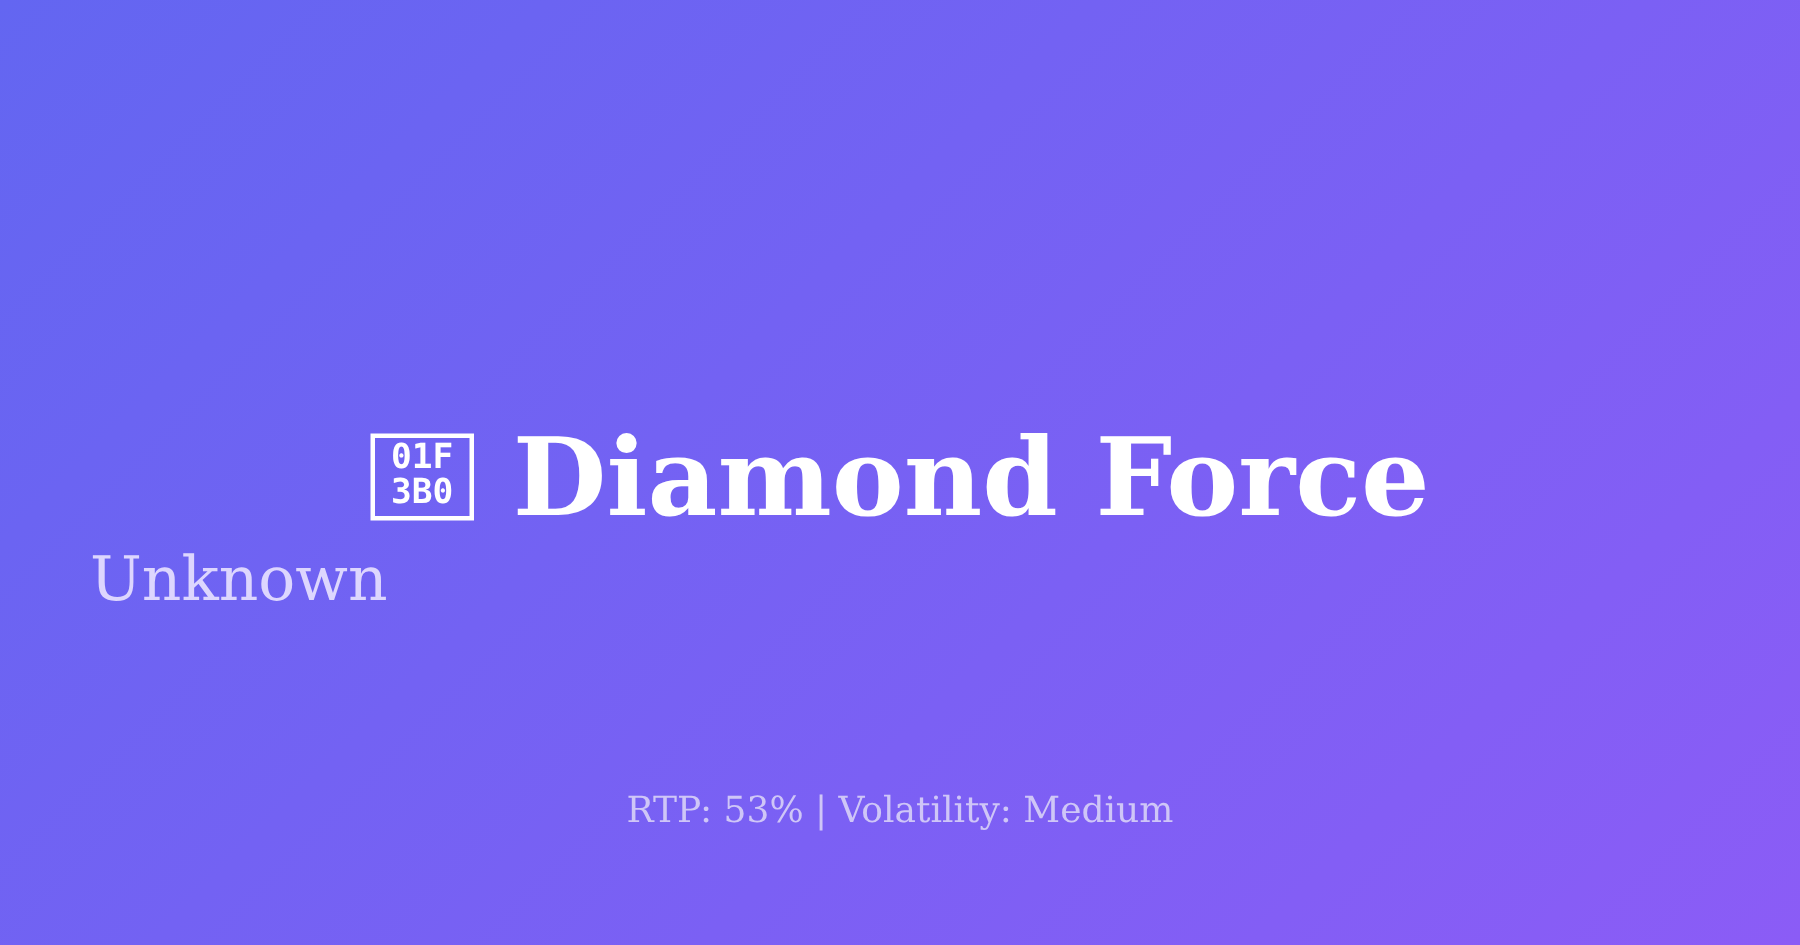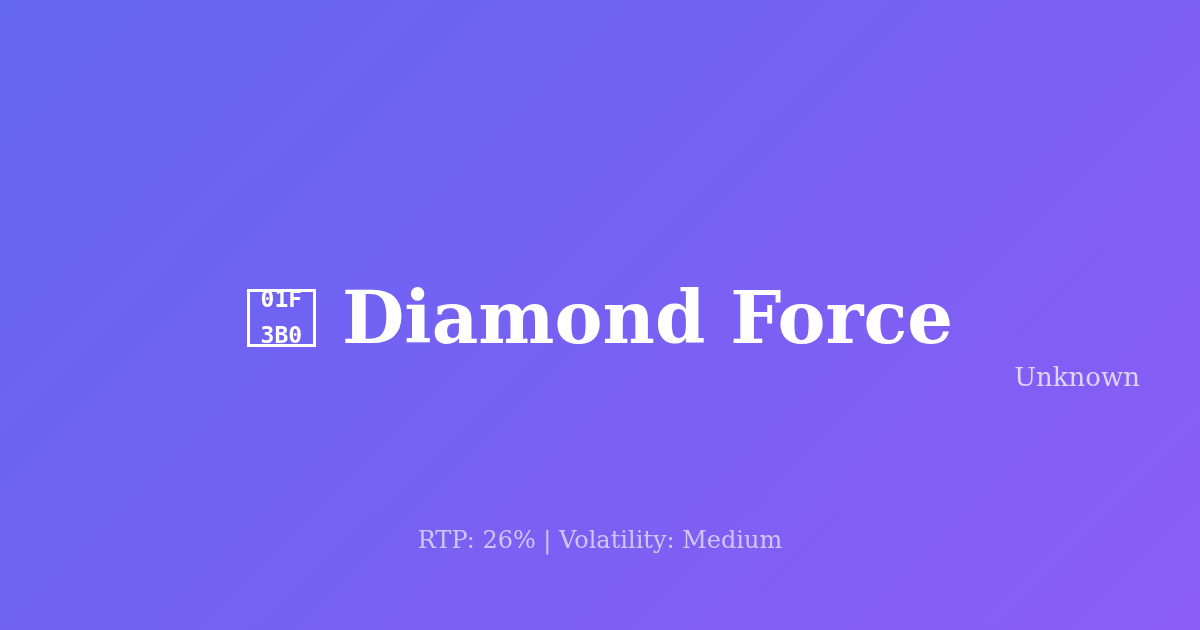--- a/index.html
+++ b/index.html
@@ -45,22 +45,21 @@
   
   .tofu-glyph {
     flex: 0 0 auto;
     box-sizing: border-box;
     width: 69px;
     height: 58px;
     border: 3px solid #ffffff;
     display: flex;
     flex-direction: column;
     align-items: center;
-    justify-content: center;
-    gap: 14px;
+    gap: 1px;
     padding: 3px 4px;
     color: #ffffff;
     font-family: "DejaVu Sans Mono", "Liberation Mono", monospace;
     font-weight: 700;
     font-size: 23px;
     line-height: 0.94;
     letter-spacing: 0px;
     user-select: none;
   }
 
@@ -79,25 +78,25 @@
     letter-spacing: 0px;
     white-space: nowrap;
   }
 
   
   .card-subtitle {
     position: absolute;
     left: 0;
     right: 0;
     top: 363px;
-    text-align: right;
+    text-align: left;
     color: #ddd6fe;
     font-family: "DejaVu Serif", "Liberation Serif", serif;
     font-weight: 400;
-    font-size: 26px;
+    font-size: 41px;
     line-height: 1.15;
     letter-spacing: 0px;
     padding: 0 60px;
     box-sizing: border-box;
   }
 
   
   .card-meta {
     position: absolute;
     left: 0;
@@ -125,15 +124,15 @@
       <span class="tofu-row">01F</span>
       <span class="tofu-row">3B0</span>
     </span>
 
     <h1 class="card-title">Diamond Force</h1>
 
   </div>
 
   <div class="card-subtitle">Unknown</div>
 
-  <div class="card-meta">RTP: 26% | Volatility: Medium</div>
+  <div class="card-meta">RTP: 53% | Volatility: Medium</div>
 
 </div>
 
 </body></html>

